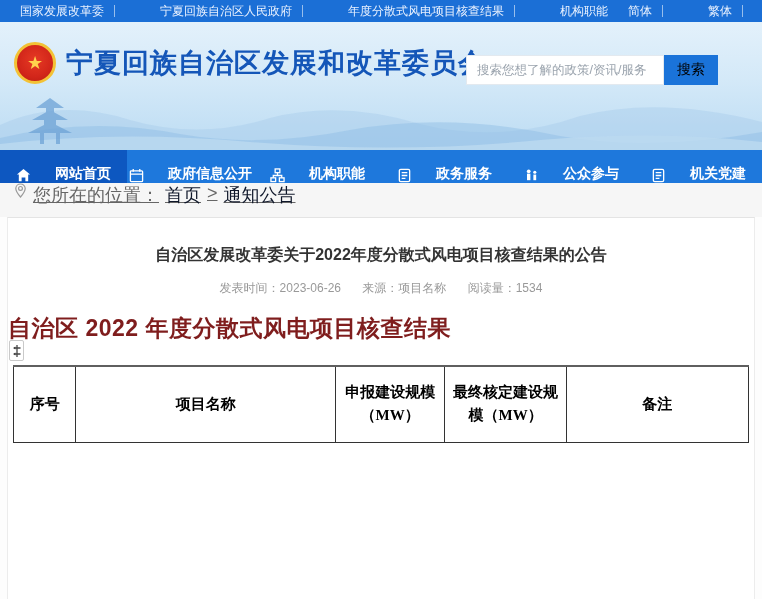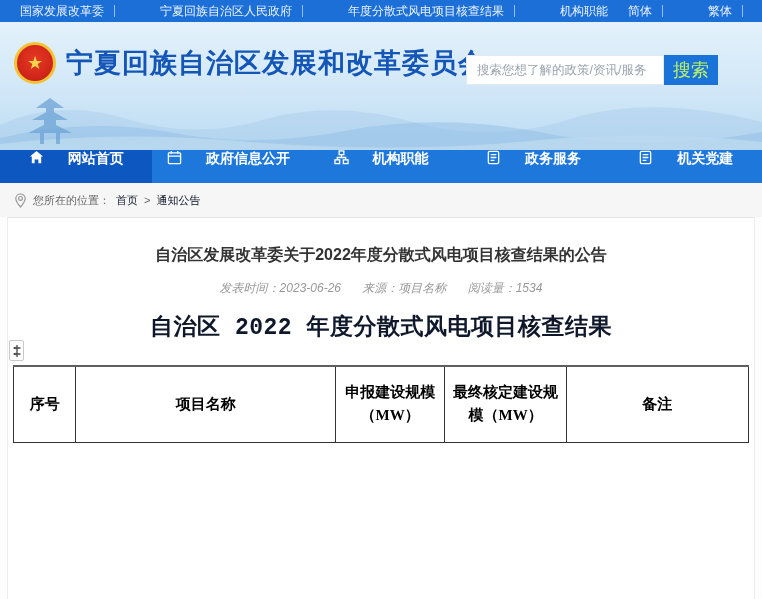--- a/index.html
+++ b/index.html
@@ -24,51 +24,51 @@
   .brand { position:absolute; left:14px; top:20px; display:flex; align-items:center; }
   .emblem { width:42px; height:42px; border-radius:50%; background:radial-gradient(circle at 50% 42%, #e63a24 0%, #d2261a 60%, #b81a10 100%);
     border:3px solid #f3c235; display:flex; align-items:center; justify-content:center;
     color:#ffd34d; font-size:18px; line-height:1; }
   .site-title { margin-left:10px; font-family:"Liberation Serif","DejaVu Serif",serif;
     font-weight:bold; font-size:27px; color:#1456b8; letter-spacing:1px; }
   .search { position:absolute; right:44px; top:33px; display:flex; }
   .search input { width:198px; height:30px; border:1px solid #e3e9ef; background:#fff;
     padding:0 10px; font-size:12.5px; color:#1d4ed8; outline:none; }
   .search input::placeholder { color:#9aa3ad; }
-  .search button { width:54px; height:30px; border:none; background:#1a73d9; color:#bef264;
-    font-size:18px; cursor:pointer; }
+  .search button { width:54px; height:30px; border:none; background:#1a73d9; color:#000000;
+    font-size:14px; cursor:pointer; }
 
   
   .nav { height:33px; background:#1e78dc; display:flex; }
-  .nav-item { flex:1; display:flex; align-items:flex-start; justify-content:center;
+  .nav-item { flex:1; display:flex; align-items:flex-end; justify-content:center;
     color:#fff; font-size:14px; font-weight:bold; cursor:pointer; gap:24px; }
   .nav-item.active { background:#0d57c0; }
   .nav-item svg { width:15px; height:15px; display:block; }
 
   
-  .breadcrumb { height:34px; background:#f6f6f6; display:flex; align-items:center;
-    padding-left:14px; font-size:11px; color:#666; gap:6px; }
+  .breadcrumb { height:34px; background:#f6f6f6; display:flex; 
+    padding-left:14px; font-size:18px; color:#666; gap:6px;text-decoration:underline; }
   .breadcrumb svg { width:13px; height:15px; }
   .breadcrumb a { color:#0f172a; text-decoration:none; cursor:pointer; }
 
   
   .content { background:#fdfdfd; }
   .card { margin:0 7px; background:#fff; border:1px solid #ececec; border-top:1px solid #e4e4e4;
     min-height:400px; padding-top:24px; }
   .art-title { text-align:center; font-size:16px; font-weight:bold; color:#333; line-height:26px; }
   .art-meta { margin-top:12px; text-align:center; font-size:12px; color:#999; }
-  .art-meta span { margin:16px 9px;font-style:italic; }
+  .art-meta span { margin:16px 9px; }
   .art-body { margin-top:22px; padding:0 12px;
     font-family:"Liberation Serif","DejaVu Serif",serif; font-size:17px; color:#151515;
     line-height:38px; }
   .art-body p { text-indent:2em; }
 
-  .tbl-caption { margin-top:16px; text-align:center;
-    font-family:Liberation Mono, monospace; font-weight:bold;
-    font-size:23px; color:#0f172a; line-height:30px; letter-spacing:.5px; }
+  .tbl-caption { margin-top:16px; text-align:left;
+    font-family:Liberation Sans, sans-serif; font-weight:bold;
+    font-size:23px; color:#7f1d1d; line-height:30px; letter-spacing:.5px; }
 
   .tbl-wrap { position:relative; margin:22px 5px 0 5px; }
   .tbl-handle { position:absolute; left:-4px; top:-25px; width:15px; height:21px;
     background:#fff; border:1px solid #c9c9c9; border-radius:2px;
     display:flex; align-items:center; justify-content:center; cursor:pointer; }
   table { width:100%; border-collapse:collapse; table-layout:fixed;
     font-family:"Liberation Serif","DejaVu Serif",serif; color:#000; }
   table, th, td { border:1px solid #333; }
   table { border-top:2px solid #5f5f5f; }
   th { font-size:15px; font-weight:bold; text-align:center; vertical-align:middle;
@@ -150,20 +150,31 @@
       <span>机构职能</span>
     </div>
     <div class="nav-item">
       <svg viewBox="0 0 16 16">
           <g fill="none" stroke="#fff" stroke-width="1.4">
             <rect x="2.5" y="1.5" width="11" height="13" rx="1.5"></rect>
             <path d="M5 5 H11 M5 8 H11 M5 11 H9"></path>
           </g>
         </svg>
       <span>政务服务</span>
+    </div>
+    <div class="nav-item">
+      <svg viewBox="0 0 16 16">
+          <g fill="#fff">
+            <circle cx="5" cy="3.5" r="2"></circle>
+            <rect x="3.2" y="6" width="3.6" height="7"></rect>
+            <circle cx="11.5" cy="4.5" r="1.7"></circle>
+            <rect x="10" y="7" width="3" height="6"></rect>
+          </g>
+        </svg>
+      <span>公众参与</span>
     </div>
     <div class="nav-item">
       <svg viewBox="0 0 16 16">
           <g fill="none" stroke="#fff" stroke-width="1.4">
             <rect x="2.5" y="1.5" width="11" height="13" rx="1.5"></rect>
             <path d="M5 5 H11 M5 8 H11 M5 11 H9"></path>
           </g>
         </svg>
       <span>机关党建</span>
     </div>

